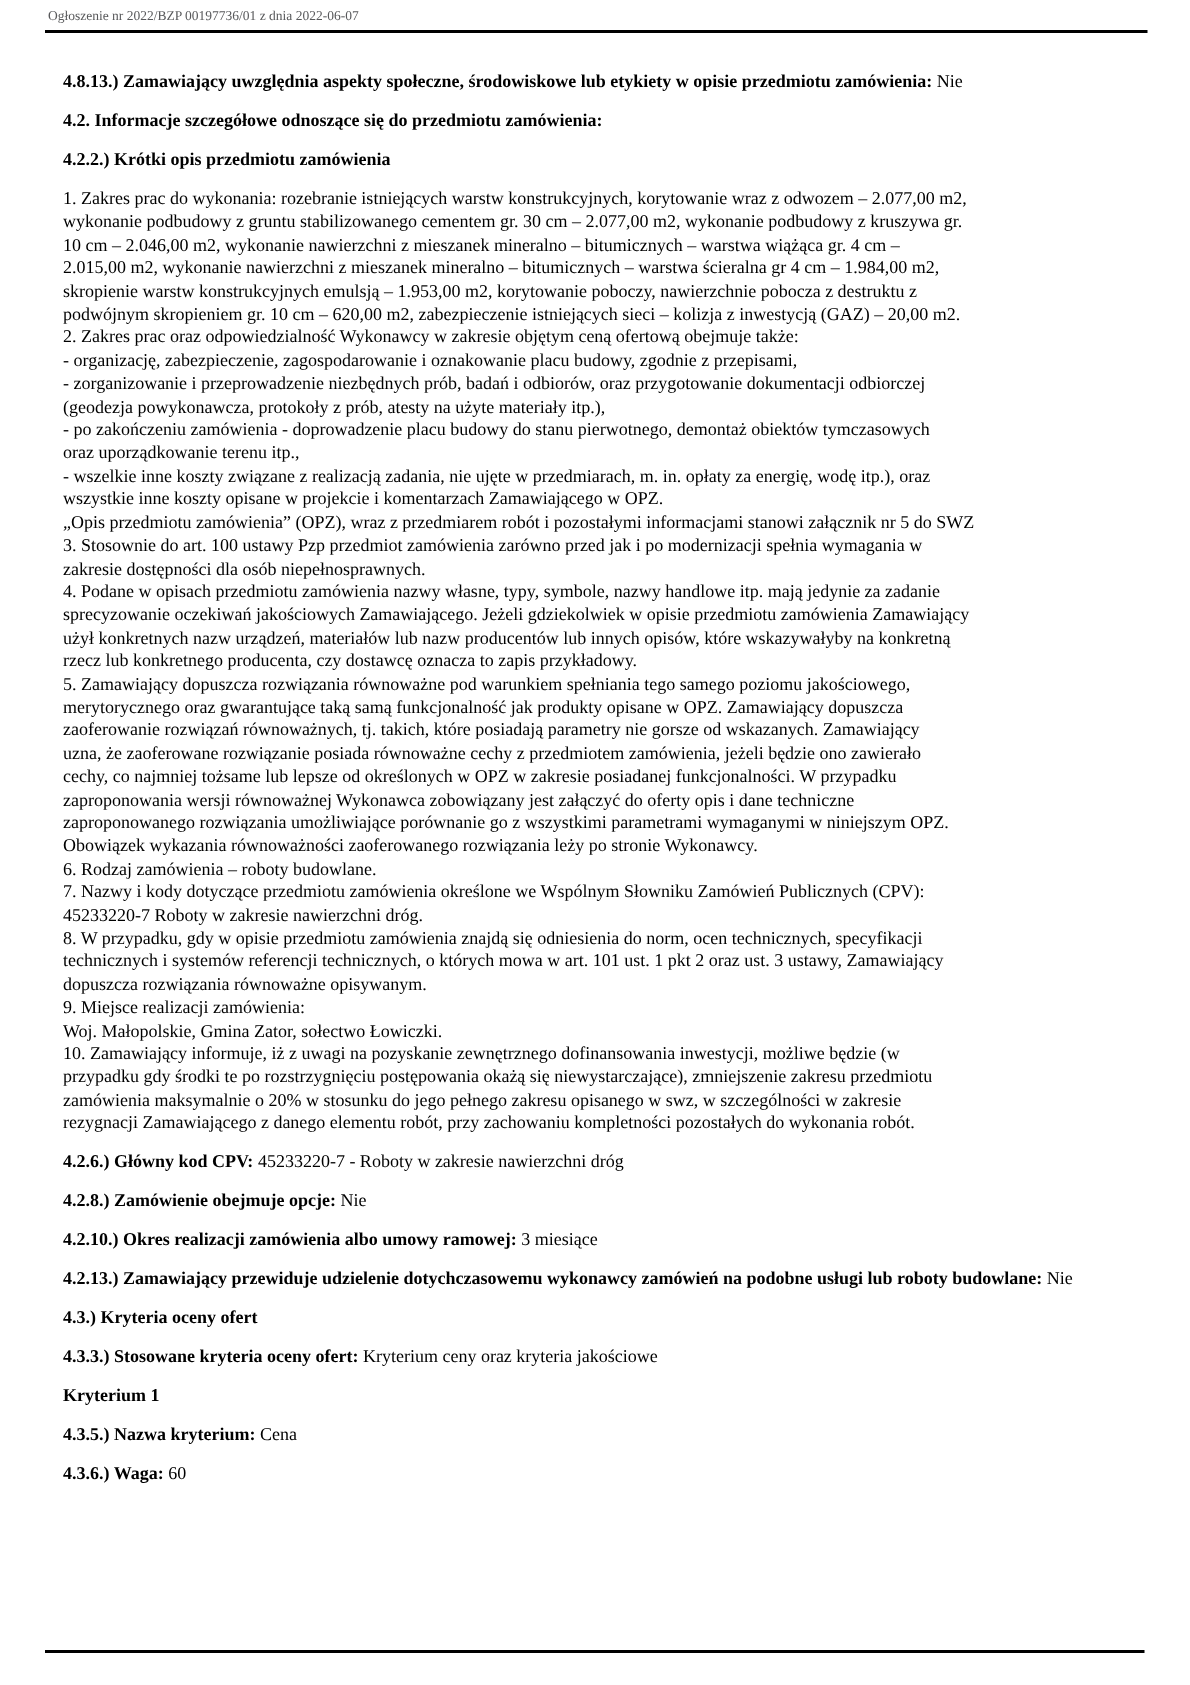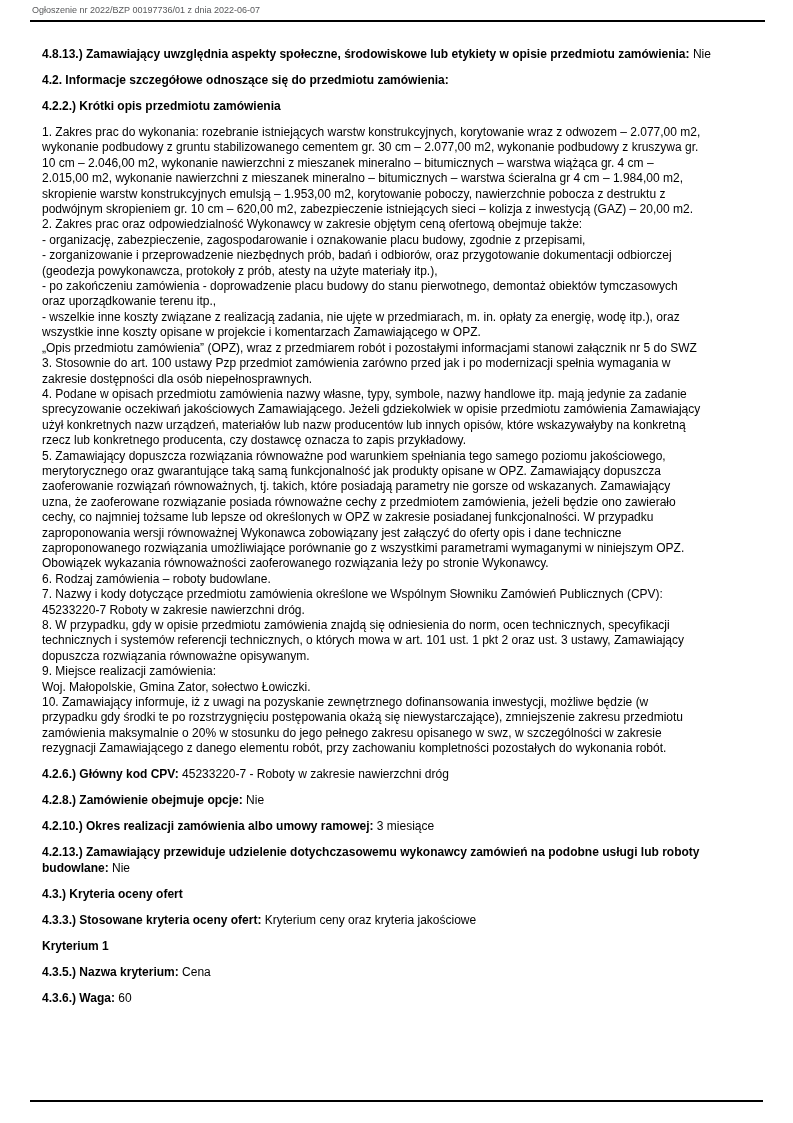--- a/index.html
+++ b/index.html
@@ -1,21 +1,21 @@
 <!DOCTYPE html>
 <html><head>
 <meta charset="utf-8">
 <style>
   html, body { margin: 0; padding: 0; background: #ffffff; }
   .page {
     position: relative;
     width: 793px;
     height: 1123px;
     background: #ffffff;
-    font-family: Liberation Sans, sans-serif;
+    font-family: Liberation Serif, serif;
     color: #000000;
     overflow: hidden;
     margin: 0 auto;
   }
   .hdr {
     position: absolute;
     top: 5px;
     left: 30px;
     width: 733px;
     border-bottom: 2px solid #000000;

